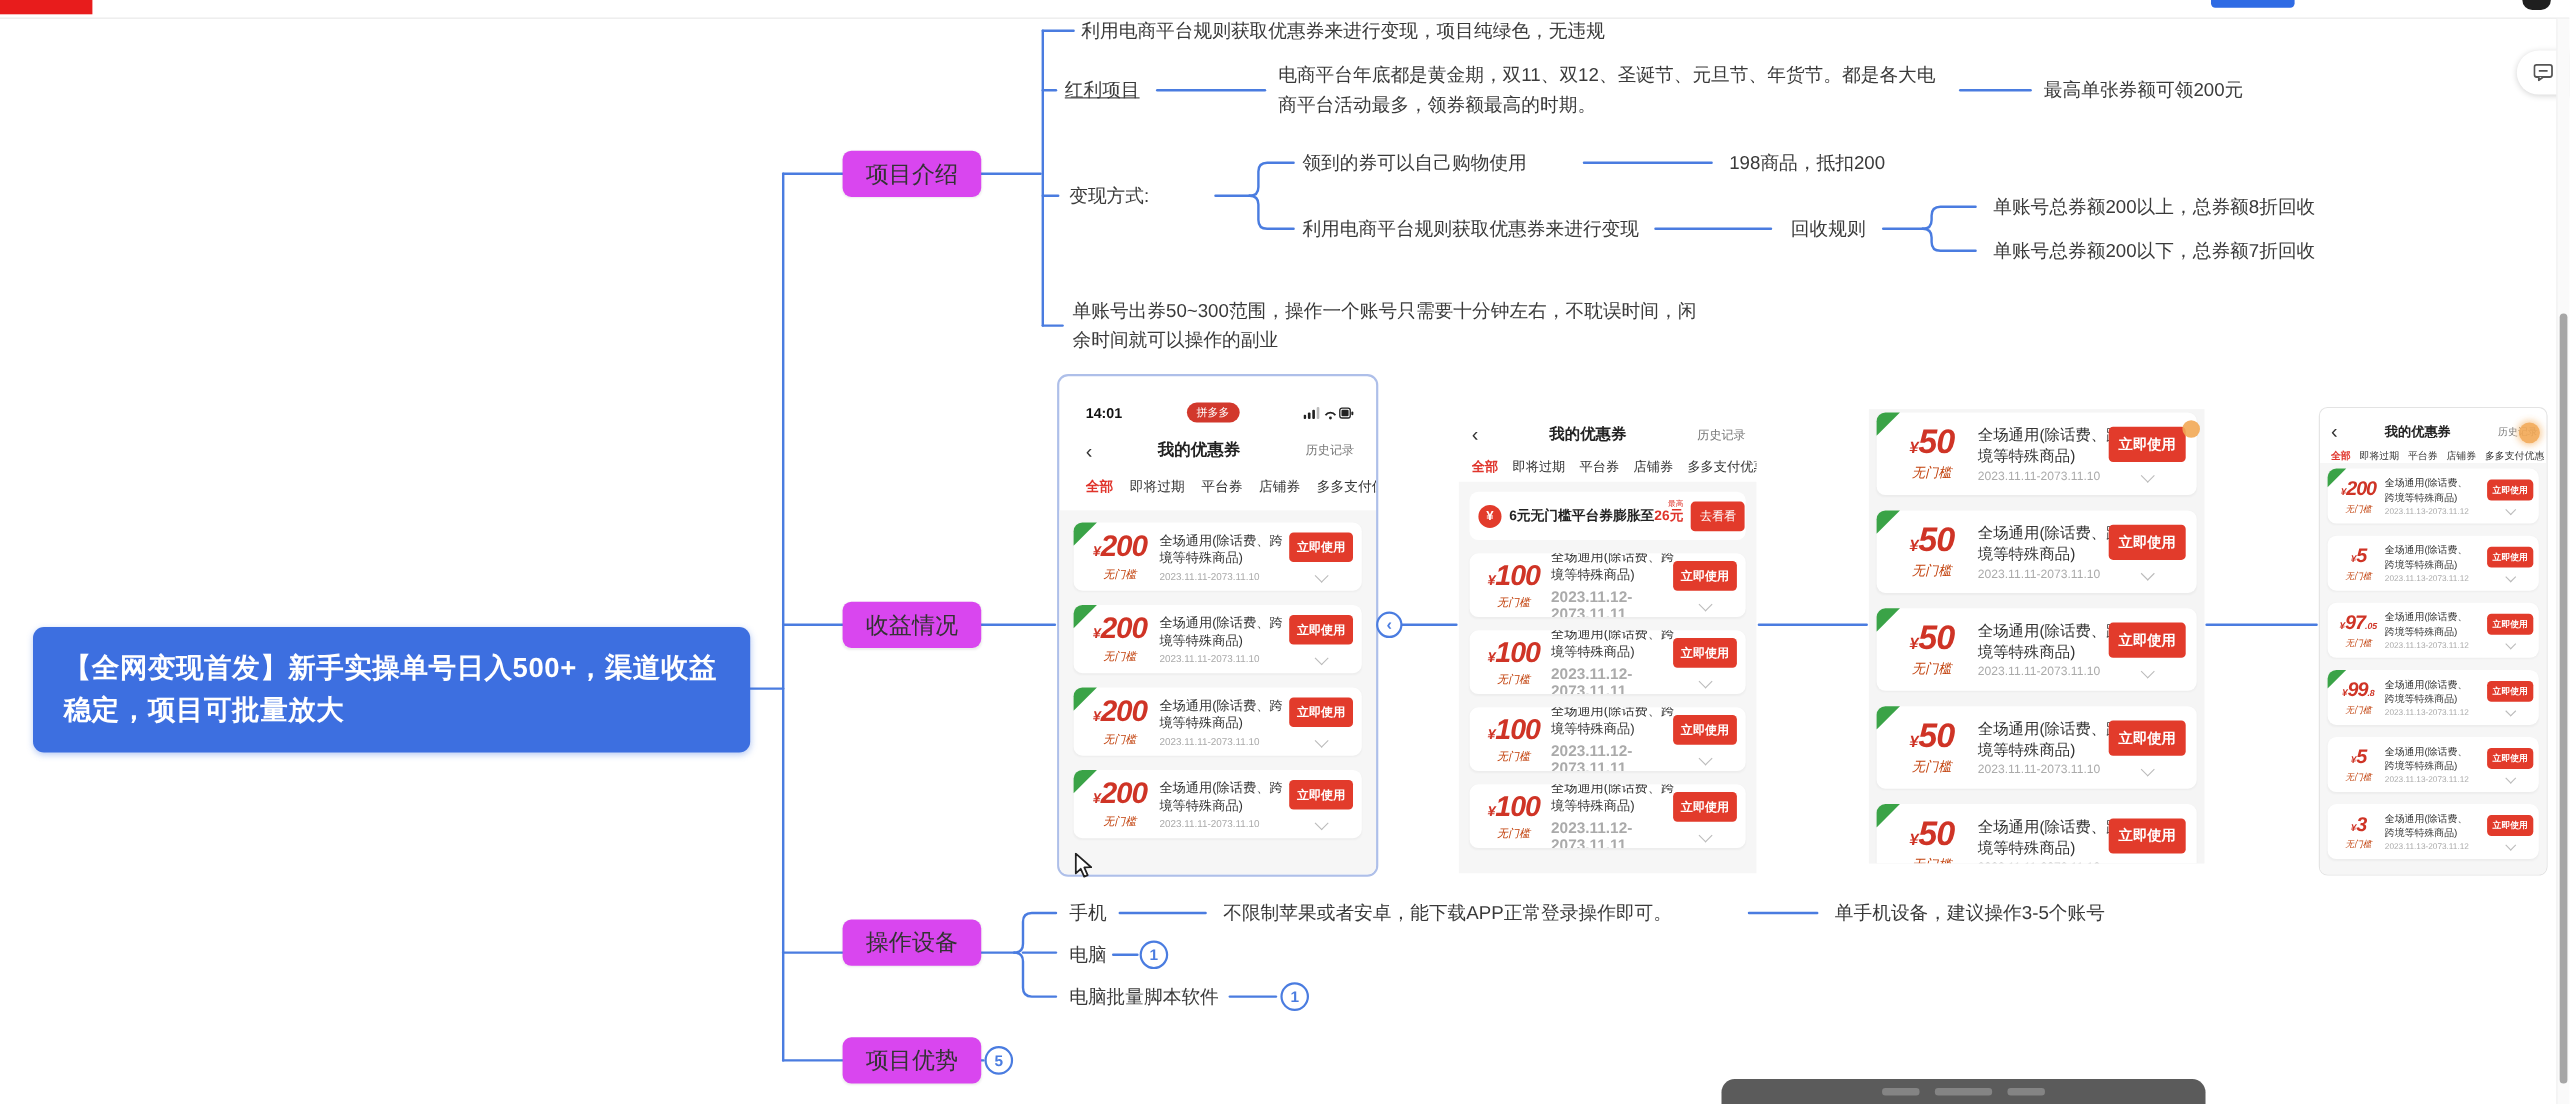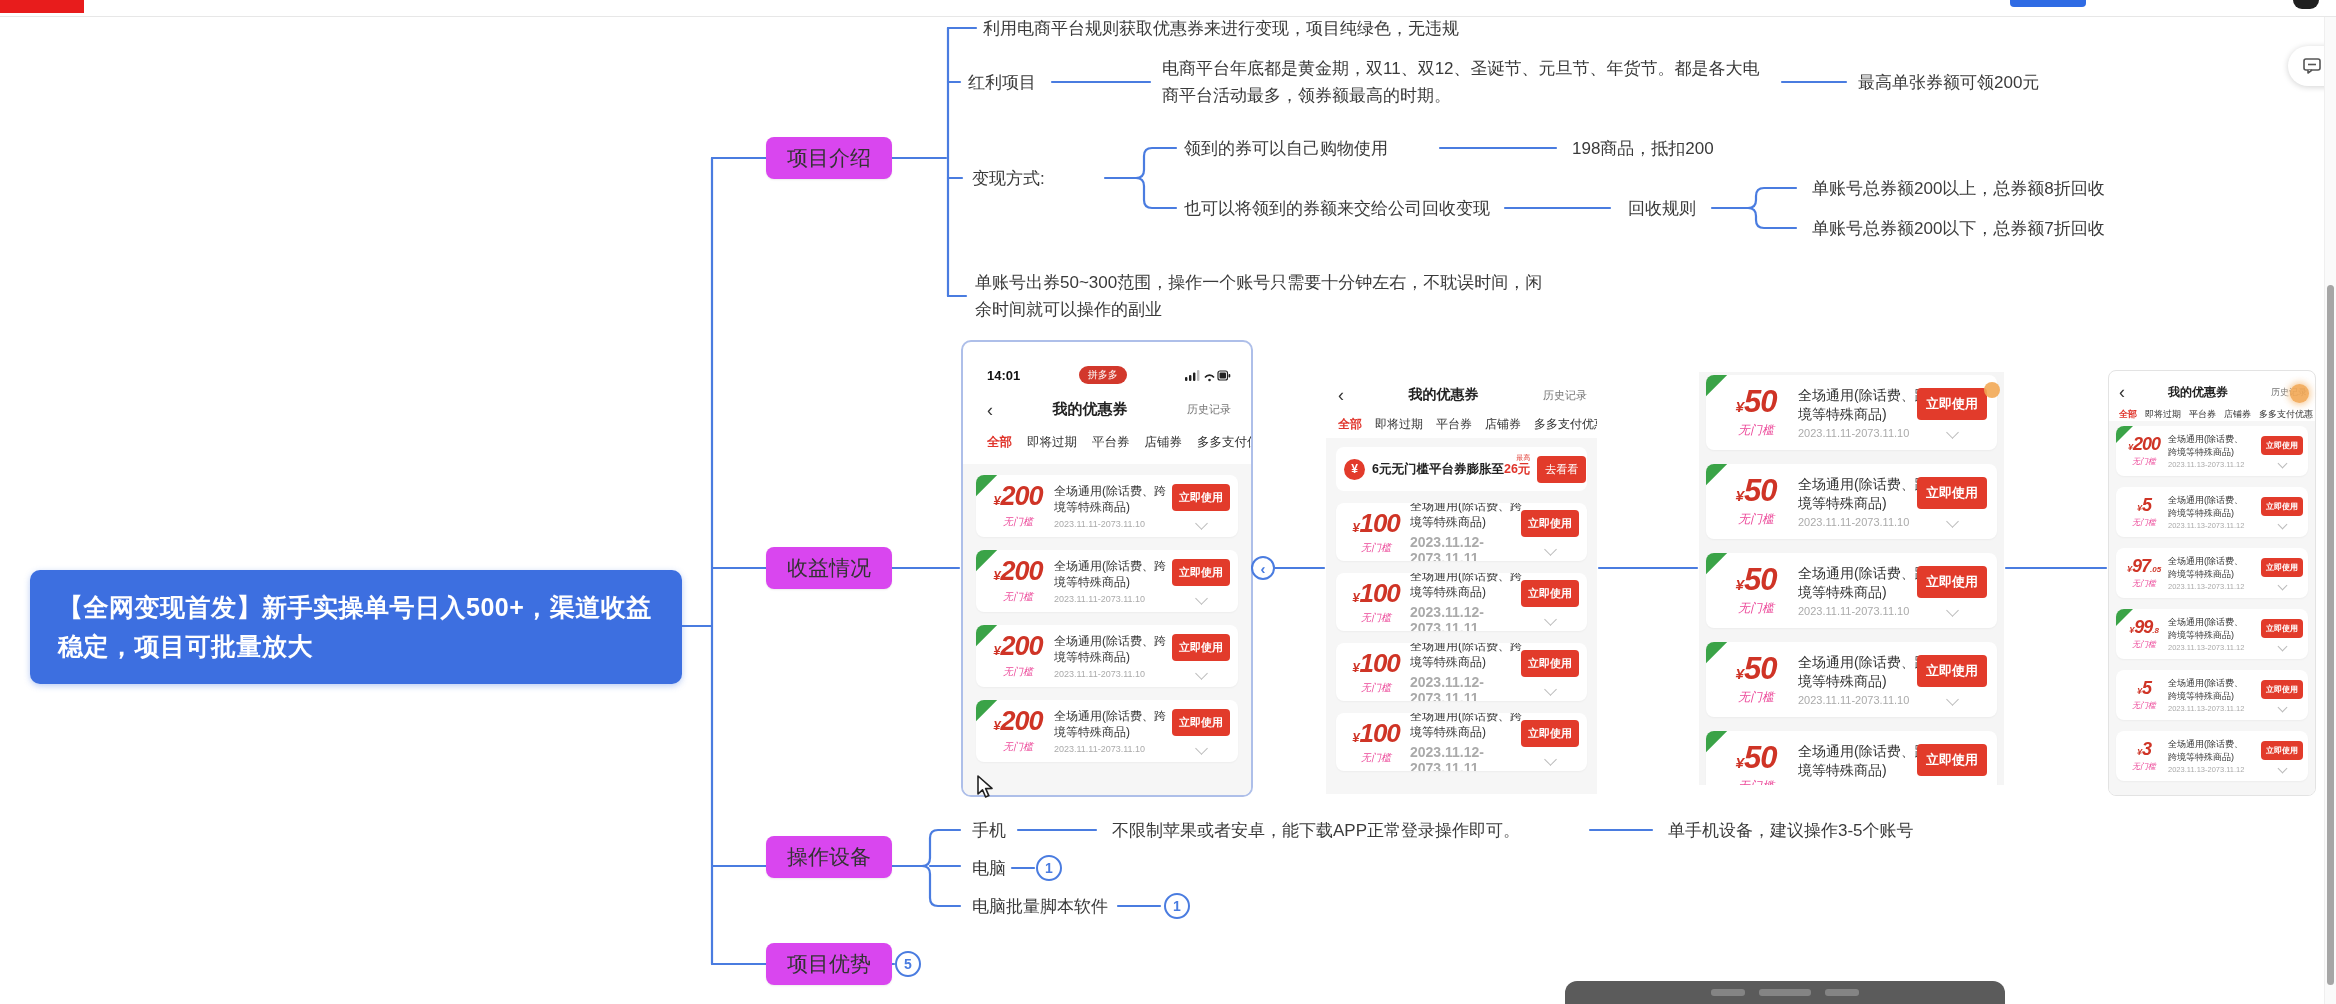--- a/index.html
+++ b/index.html
@@ -72,21 +72,21 @@
   #ph4 .cc{height:50px;padding:0 5px 0 4px;}
   .rib{position:absolute;top:-15px;left:-15px;width:30px;height:30px;background:#3aa347;transform:rotate(-45deg);}
   #ph4 .rib{top:-12px;left:-12px;width:24px;height:24px;}
   .ccl{text-align:center;flex:none;z-index:1;font-style:italic;}
   #ph1 .ccl{width:72px;} #ph2 .ccl{width:68px;} #ph3 .ccl{width:84px;} #ph4 .ccl{width:48px;}
   .ccp{color:#cf3426;font-weight:700;line-height:1;}
   .ccp .yen{font-size:13px;} .ccp b{font-size:27px;letter-spacing:-1px;} .ccp small{font-size:12px;font-weight:700;}
   #ph2 .ccp b{font-size:26px;}
   #ph3 .ccp .yen{font-size:15px;} #ph3 .ccp b{font-size:31px;}
   #ph4 .ccp .yen{font-size:9px;} #ph4 .ccp b{font-size:18px;} #ph4 .ccp small{font-size:8px;}
-  .cct{color:#ec4899;margin-top:5px;}
+  .cct{color:#c2410c;margin-top:5px;}
   #ph1 .cct{font-size:10px;} #ph2 .cct{font-size:10px;} #ph3 .cct{font-size:12px;} #ph4 .cct{font-size:8px;margin-top:3px;}
   .ccm{flex:1;min-width:0;}
   .ti{color:#333;line-height:1.35;}
   #ph1 .ti{font-size:12px;width:122px;} #ph2 .ti{font-size:12px;width:116px;}
   #ph3 .ti{font-size:14px;width:142px;} #ph4 .ti{font-size:9px;width:80px;}
   .dt{color:#aaa;margin-top:4px;}
   #ph1 .dt{font-size:9px;} #ph2 .dt{font-size:14px;font-weight:bold;} #ph3 .dt{font-size:11px;} #ph4 .dt{font-size:7.5px;margin-top:2px;}
   .ccr{flex:none;text-align:center;}
   .btn{background:#e23b2b;color:#fff;border-radius:4px;font-weight:600;}
   #ph1 .btn{font-size:11px;padding:6px 7px;} #ph2 .btn{font-size:11px;padding:6px 7px;}
@@ -169,27 +169,27 @@
 
 <div class="abs central">【全网变现首发】新手实操单号日入500+，渠道收益稳定，项目可批量放大</div>
 
 <div class="abs label" style="left:766px;top:158px;">项目介绍</div>
 <div class="abs label" style="left:766px;top:568px;">收益情况</div>
 <div class="abs label" style="left:766px;top:857px;">操作设备</div>
 <div class="abs label" style="left:766px;top:964px;">项目优势</div>
 <div class="abs badge" style="left:895px;top:964px;">5</div>
 
 <div class="abs node" style="left:983px;top:28px;">利用电商平台规则获取优惠券来进行变现，项目纯绿色，无违规</div>
-<div class="abs node" style="left:968px;top:82px;">红利项目</div>
+<div class="abs node" style="left:968px;top:82px;text-decoration:underline;">红利项目</div>
 <div class="abs block" style="left:1162px;top:82px;width:600px;">电商平台年底都是黄金期，双11、双12、圣诞节、元旦节、年货节。都是各大电商平台活动最多，领券额最高的时期。</div>
 <div class="abs node" style="left:1858px;top:82px;">最高单张券额可领200元</div>
 <div class="abs node" style="left:972px;top:178px;">变现方式:</div>
 <div class="abs node" style="left:1184px;top:148px;">领到的券可以自己购物使用</div>
 <div class="abs node" style="left:1572px;top:148px;">198商品，抵扣200</div>
-<div class="abs node" style="left:1184px;top:208px;">也可以将领到的券额来交给公司回收变现</div>
+<div class="abs node" style="left:1184px;top:208px;">利用电商平台规则获取优惠券来进行变现</div>
 <div class="abs node" style="left:1628px;top:208px;">回收规则</div>
 <div class="abs node" style="left:1812px;top:188px;">单账号总券额200以上，总券额8折回收</div>
 <div class="abs node" style="left:1812px;top:228px;">单账号总券额200以下，总券额7折回收</div>
 <div class="abs block" style="left:975px;top:296px;width:580px;">单账号出券50~300范围，操作一个账号只需要十分钟左右，不耽误时间，闲余时间就可以操作的副业</div>
 
 <div class="abs node" style="left:972px;top:830px;">手机</div>
 <div class="abs node" style="left:1112px;top:830px;">不限制苹果或者安卓，能下载APP正常登录操作即可。</div>
 <div class="abs node" style="left:1668px;top:830px;">单手机设备，建议操作3-5个账号</div>
 <div class="abs node" style="left:972px;top:868px;">电脑</div>
 <div class="abs badge" style="left:1036px;top:868px;">1</div>

